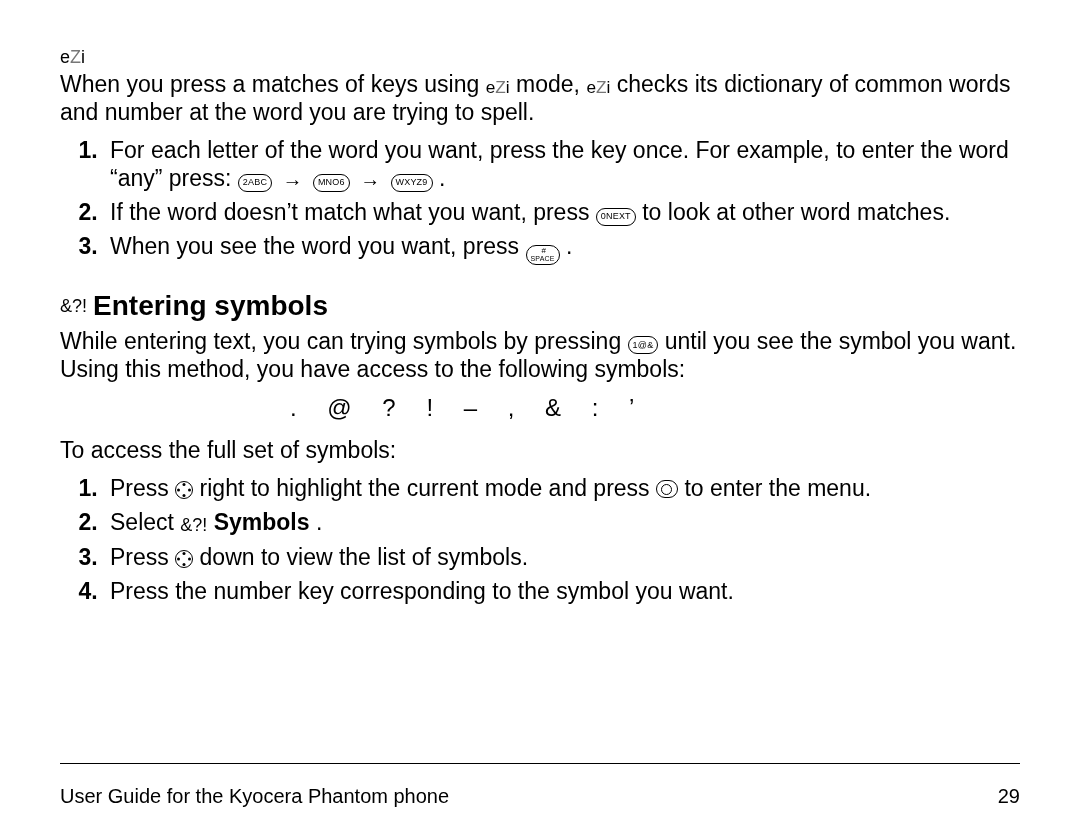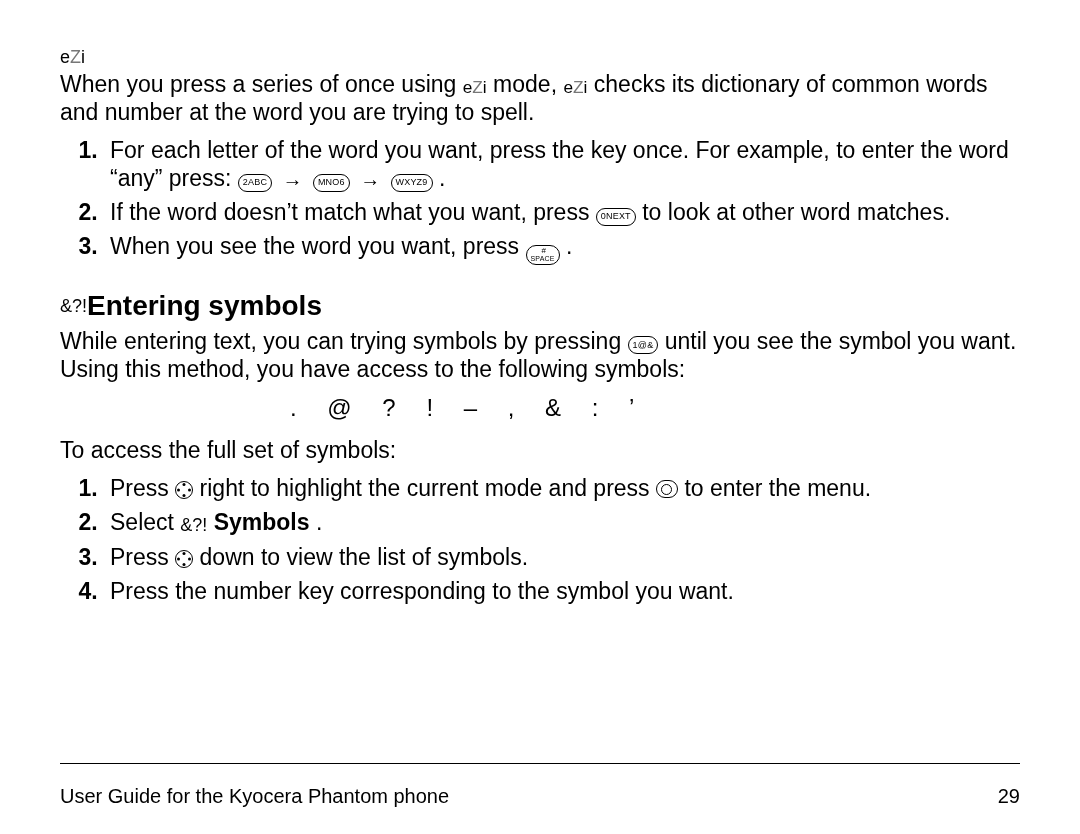--- a/index.html
+++ b/index.html
@@ -17,20 +17,21 @@
     line-height: 1.22;
     color: #000;
     position: relative;
   }
   h2 {
     font-size: 28px;
     font-weight: bold;
     margin: 0 0 4px 0;
     display: flex;
     align-items: center;
+    gap: 6px;
   }
   h2 .icon {
     font-size: 18px;
     font-weight: normal;
     display: inline-block;
     line-height: 1;
   }
   p {
     margin: 0 0 10px 0;
   }
@@ -162,21 +163,21 @@
 </head>
 <body>
 
 <div class="page">
 
   <h2>
     <span class="icon ezi">e<span class="z">Z</span>i</span>
   </h2>
 
   <p>
-    <span>When you press a series of once using </span>
+    <span>When you press a matches of keys using </span>
     <span class="ezi">e<span class="z">Z</span>i</span>
     <span> mode, </span>
     <span class="ezi">e<span class="z">Z</span>i</span>
     <span> checks its dictionary of common words and number at the word you are trying to spell.</span>
   </p>
 
   <ol>
     <li><span>
       <span>For each letter of the word you want, press the key once. For example, to enter the word “any” press: </span>
       <span class="keycap">2ABC</span>

